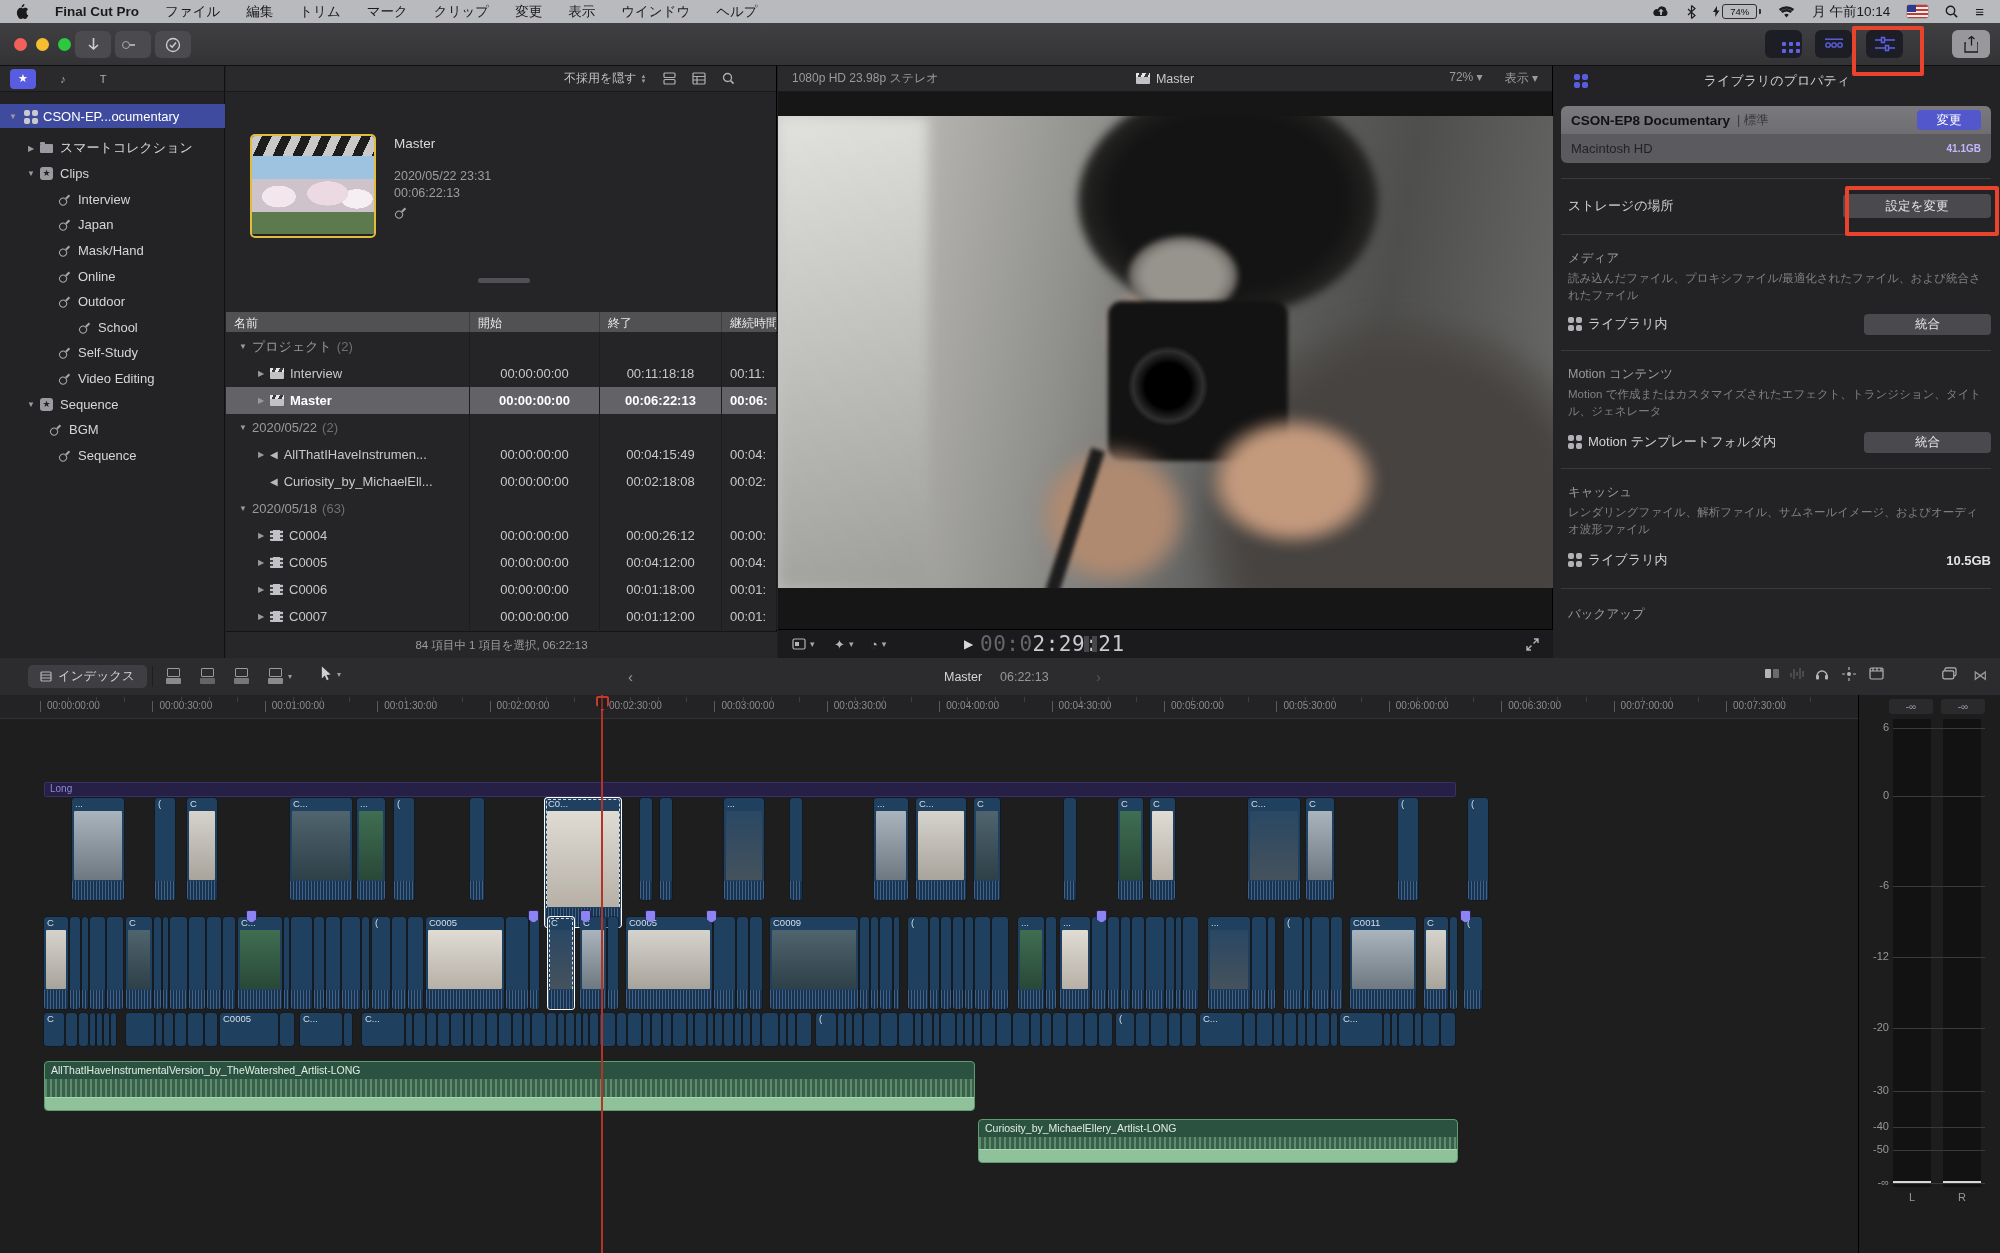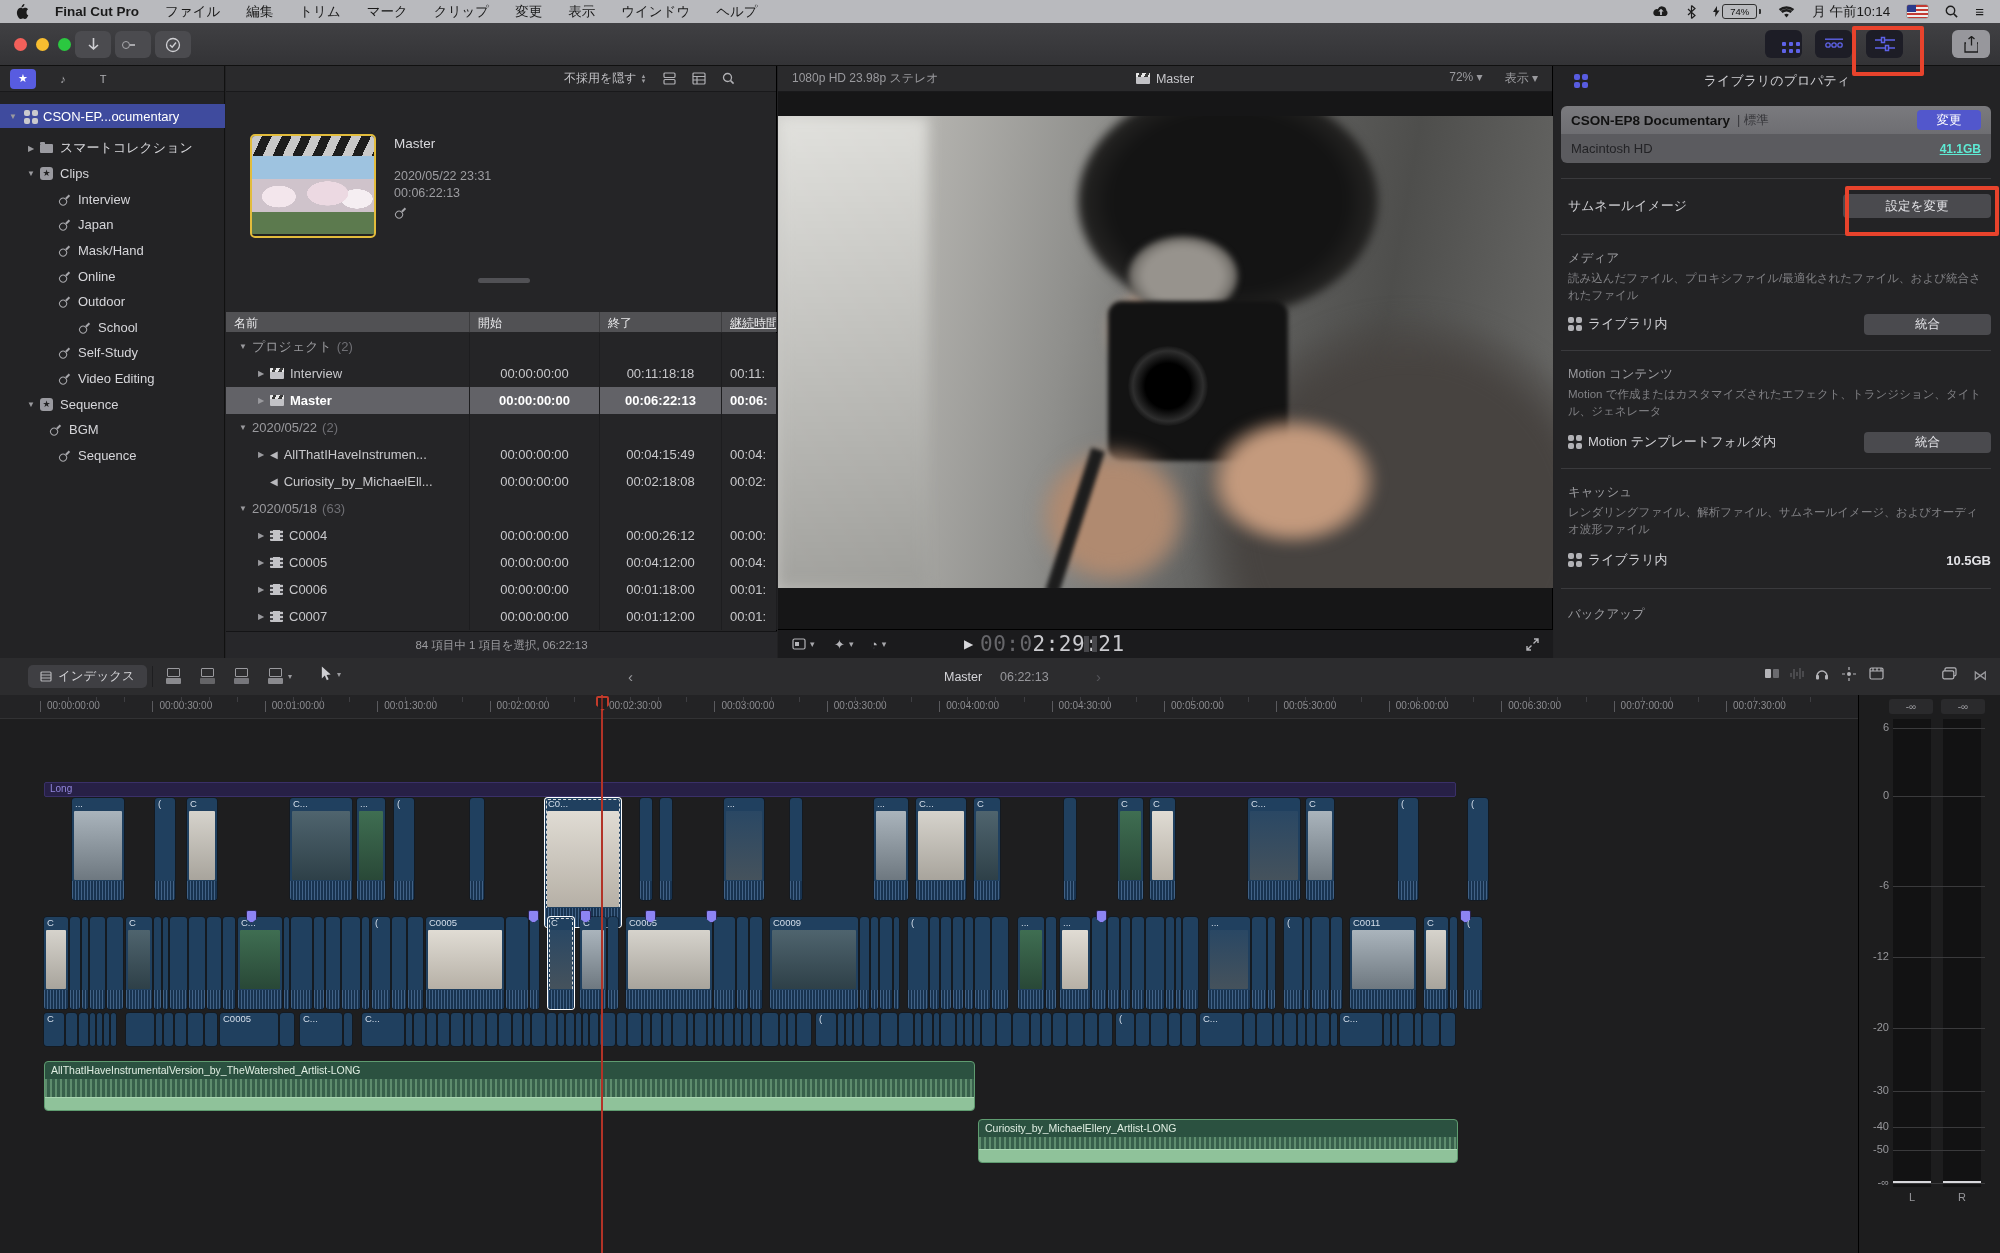--- a/index.html
+++ b/index.html
@@ -375,21 +375,21 @@
         <div style="margin-top:18px;color:#9d9da1;font-size:12.5px;">2020/05/22 23:31</div>
         <div style="margin-top:3px;color:#9d9da1;font-size:12.5px;">00:06:22:13</div>
         <span class="key-ic" style="margin-top:6px;"></span>
       </div>
       <div class="split-pill"></div>
 
       <div class="btable-head" id="bt-head">
           <span class="bt-col" style="width: 244px; flex: 0 0 auto;">名前</span>
           <span class="bt-col" style="width: 130px; flex: 0 0 auto;">開始</span>
           <span class="bt-col" style="width: 122px; flex: 0 0 auto;">終了</span>
-          <span class="bt-col" style="width: 55px; flex: 0 0 auto; text-decoration: underline;">継続時間</span>
+          <span class="bt-col" style="width: 55px; flex: 0 0 auto;">継続時間</span>
         </div>
       <div id="bt-rows">
           <div class="bt-row" style="top: 267px;">
             <span class="bt-cell" style="width: 244px; flex: 0 0 auto; padding-left: 12px; color: rgb(154, 154, 158);">
               <span class="disc">▼</span>
               <span>プロジェクト</span>
               <span style="color: rgb(111, 111, 116); margin-left: 5px;"> (2)</span>
             </span>
             <span class="bt-cell" style="width: 130px; flex: 0 0 auto; justify-content: center;"></span>
             <span class="bt-cell" style="width: 122px; flex: 0 0 auto; justify-content: center;"></span>
@@ -558,27 +558,27 @@
       <div class="insp-title">ライブラリのプロパティ</div>
 
       <div class="insp-card">
         <div class="card-r1">
           <span style="font-weight:bold;font-size:13.5px;color:#111;">CSON-EP8 Documentary</span>
           <span style="margin-left:7px;font-size:12.5px;color:#38383c;">| 標準</span>
           <span class="btn-blue" style="margin-left:auto;width:64px;line-height:20px;height:20px;">変更</span>
         </div>
         <div class="card-r2">
           <span style="font-size:13px;color:#232326;">Macintosh HD</span>
-          <span style="margin-left:auto;font-size:12px;font-weight:bold;color:#5eead4;text-decoration:underline;">41.1GB</span>
+          <span style="margin-left:auto;font-size:10px;font-weight:bold;color:#c4b5fd;">41.1GB</span>
         </div>
       </div>
 
       <div class="divider" style="top:112px;"></div>
       <div class="insp-row" style="top:124px;height:32px;">
-        <span style="font-size:13px;color:#cfcfd3;">サムネールイメージ</span>
+        <span style="font-size:13px;color:#cfcfd3;">ストレージの場所</span>
         <span class="btn-dark" style="margin-left:auto;width:148px;height:24px;line-height:24px;">設定を変更</span>
       </div>
       <div class="divider" style="top:168px;"></div>
 
       <div class="sec-label" style="top:184px;">メディア</div>
       <div class="sec-desc" style="top:204px;">読み込んだファイル、プロキシファイル/最適化されたファイル、および統合されたファイル</div>
       <div class="insp-row" style="top:246px;height:24px;">
         <span class="lib-ic gray" style="margin:0 14px 8px 0;"></span>
         <span>ライブラリ内</span>
         <span class="btn-dark" style="margin-left:auto;width:127px;height:21px;line-height:21px;">統合</span>

